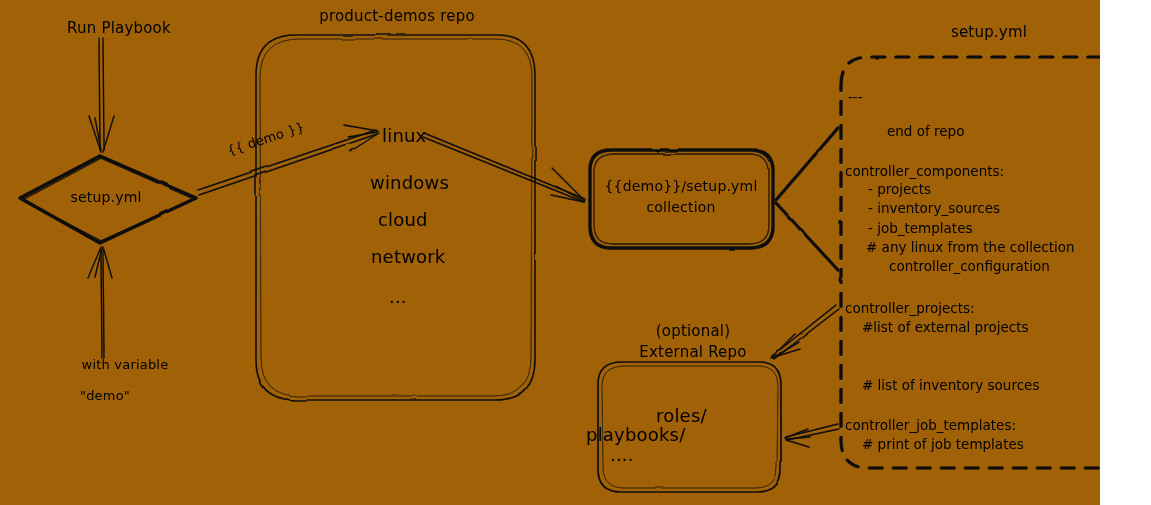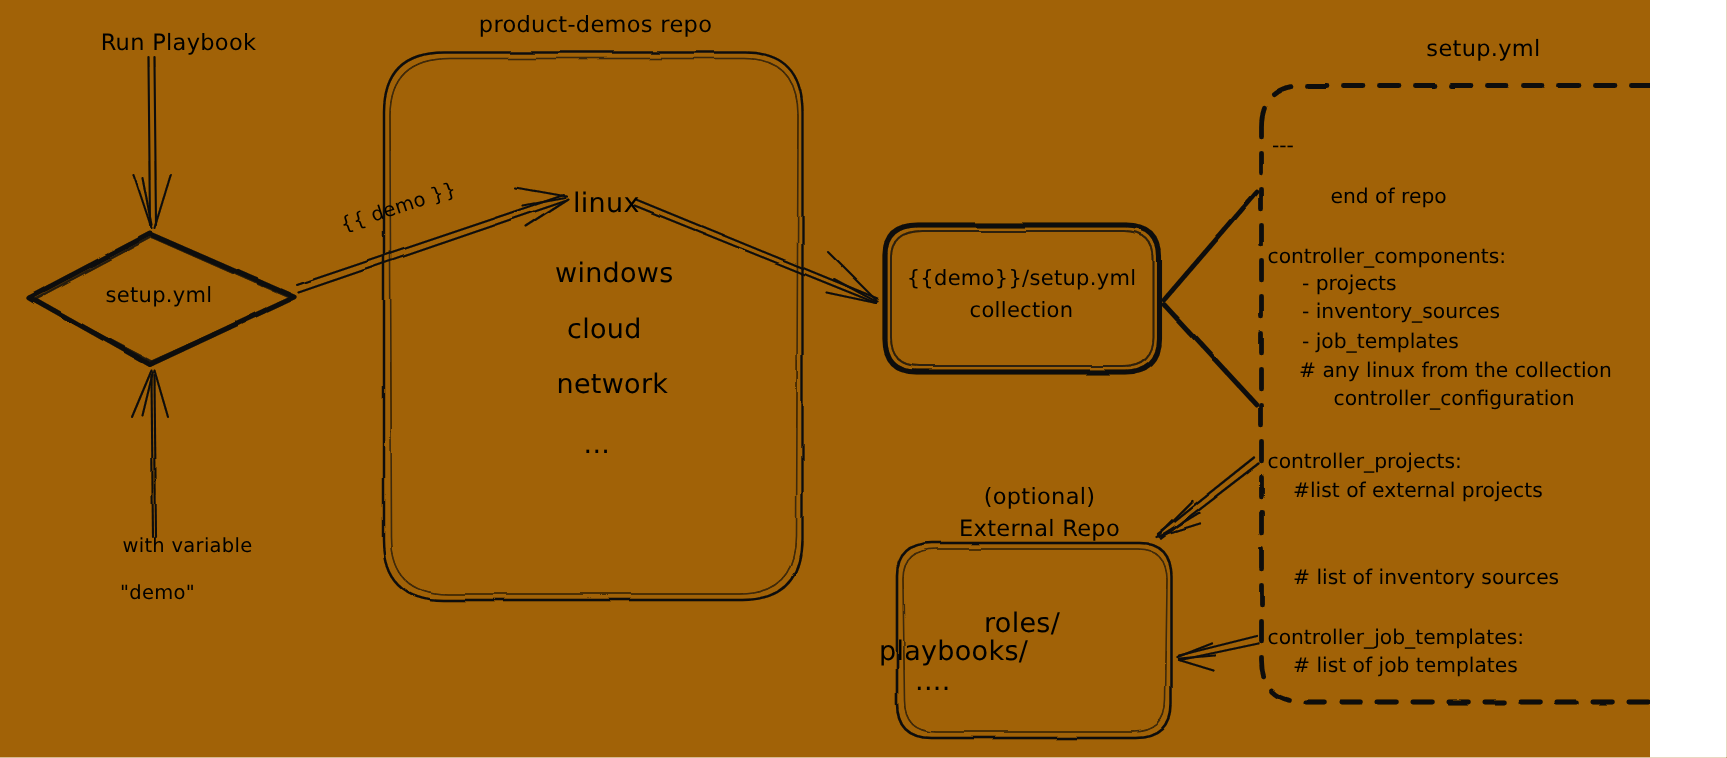--- a/index.html
+++ b/index.html
@@ -182,15 +182,15 @@
   <div class="code-block" style="left:868px; top:220px;">- job_templates</div>
   <div class="code-block" style="left:866px; top:239px;"># any linux from the collection</div>
   <div class="code-block" style="left:889px; top:258px;">controller_configuration</div>
 
   <div class="code-block" style="left:845px; top:300px;">controller_projects:</div>
   <div class="code-block" style="left:862px; top:319px;">#list of external projects</div>
 
   <div class="code-block" style="left:845px; top:417px;">controller_job_templates:</div>
 
   <div class="code-block" style="left:862px; top:377px;"># list of inventory sources</div>
-  <div class="code-block" style="left:862px; top:436px;"># list of job templates</div>
+  <div class="code-block" style="left:862px; top:436px;"># print of job templates</div>
 
 </div>
 
 </body></html>

